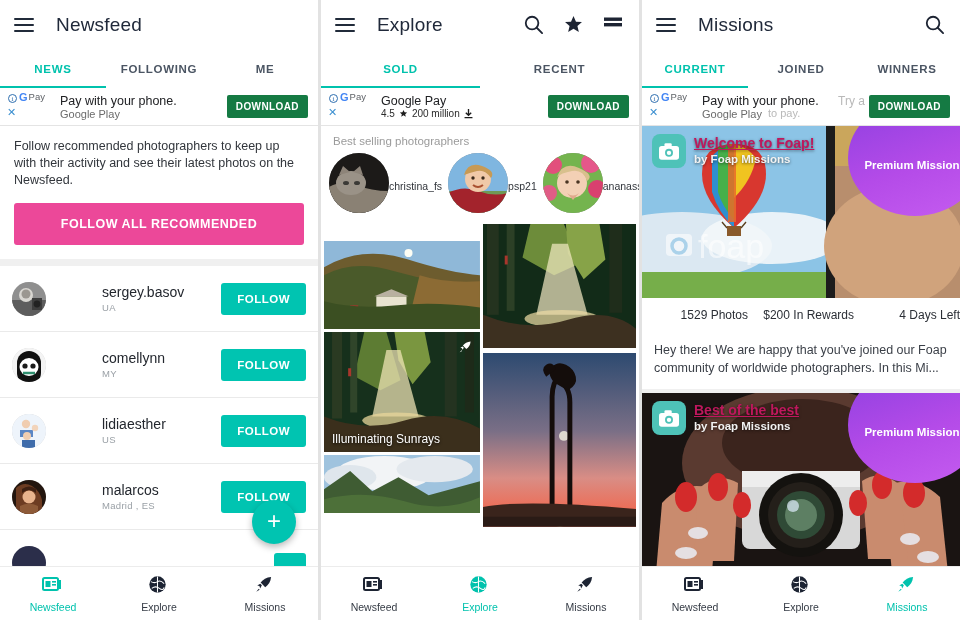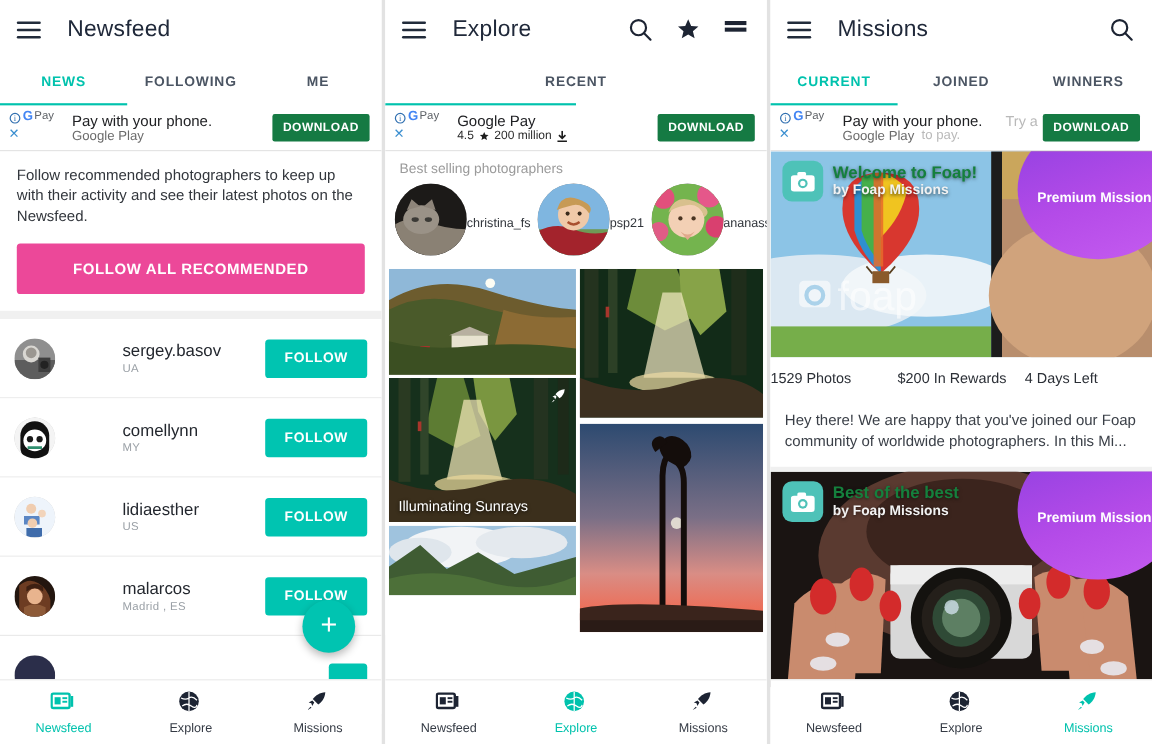--- a/index.html
+++ b/index.html
@@ -125,54 +125,54 @@
   .nav-item.active .nav-label { color: #00c2ad; }
 
   
   .section-title { font-size: 11.5px; color: #9b9b9b; padding: 9px 12px 6px; background: #fff; }
   .ph-strip { display: flex; background: #fff; padding: 0 8px 8px; gap: 6px; }
   .ph-cell { flex: 1; display: flex; flex-direction: row; align-items: center; cursor: pointer; }
   .ph-ava { width: 60px; height: 60px; border-radius: 50%; overflow: hidden; position: relative; background: #888; }
   .ph-name { font-size: 10.5px; color: #32363c; margin-top: 6px; white-space: nowrap; }
 
   .grid { display: flex; gap: 3px; padding: 3px 0 0 3px; background: #fff; }
-  .gcol { display: flex; flex-direction: column; gap: 3px; width: 50%; }
+  .gcol { display: flex; flex-direction: column; gap: 3px; width: 50%; justify-content: center; }
   .gcol:last-child { padding-right: 3px; }
   .gph { position: relative; overflow: hidden; }
   .gph-cap {
     position: absolute; left: 8px; bottom: 6px; color: #fff; font-size: 12px;
     text-shadow: 0 1px 3px rgba(0,0,0,.8);
   }
   .gph-rocket { position: absolute; right: 8px; top: 8px; width: 14px; height: 14px; }
 
   
   .mission-card { background: #fff; }
   .mcard-img { position: relative; height: 172px; overflow: hidden; }
   .mcard-logo {
     position: absolute; left: 10px; top: 8px; width: 34px; height: 34px;
     border-radius: 8px; background: #4ec2b8; display: flex;
     align-items: center; justify-content: center; z-index: 4;
   }
   .mcard-titles { position: absolute; left: 52px; top: 8px; z-index: 4; }
-  .mcard-title { font-size: 14px; font-weight: bold; color: #15803d; line-height: 18px;
-    text-shadow: 0 1px 3px rgba(0,0,0,.55); }
+  .mcard-title { font-size: 14px; font-weight: bold; color: #be185d; line-height: 18px;
+    text-shadow: 0 1px 3px rgba(0,0,0,.55); text-decoration: underline; }
   .mcard-by { font-size: 11.5px; font-weight: bold; color: #f2f2f2; line-height: 15px;
     text-shadow: 0 1px 3px rgba(0,0,0,.55); }
   .premium-blob {
     position: absolute; right: -22px; top: -26px; width: 134px; height: 116px;
     border-radius: 50%; z-index: 3;
     background: linear-gradient(160deg, #8d3fe0 0%, #b44be8 55%, #c55cf0 100%);
     display: flex; align-items: center; justify-content: center;
   }
   .premium-blob span { font-size: 11.5px; font-weight: bold; color: #fff; margin-top: 14px; margin-right: 6px; white-space: nowrap; }
   .mcard-stats {
     display: flex; align-items: center; height: 33px; background: #fff;
     position: relative; z-index: 6;
   }
-  .stat { flex: 1; text-align: left; font-size: 12px; color: #2b2f36; white-space: nowrap; }
+  .stat { flex: 1; text-align: right; font-size: 12px; color: #2b2f36; white-space: nowrap; }
   .mcard-desc { padding: 10px 12px 12px; font-size: 12.5px; line-height: 18px; color: #3a3f47; background:#fff; }
 
   
   .img { position: absolute; inset: 0; }
 </style>
 </head>
 <body>
 
 <div class="stage">
 
@@ -369,20 +369,21 @@
         <span class="ic">
           <svg width="20" height="16" viewBox="0 0 20 16">
               <rect x="1" y="3.5" width="18" height="3.4" fill="#1d2433"></rect>
               <rect x="1" y="9" width="18" height="3.4" fill="#1d2433"></rect>
             </svg>
         </span>
       </div>
     </div>
 
     <div class="tabs">
+      <div class="tab active">SOLD</div>
       <div class="tab">RECENT</div>
       <div class="tab-underline" style="left:0;width:159px;"></div>
     </div>
 
     <div class="ad">
       <div class="ad-badge">
         <div class="ad-i">i</div>
         <div class="ad-x">✕</div>
         <div class="gpay">
           <span class="gpay-g">G</span>

